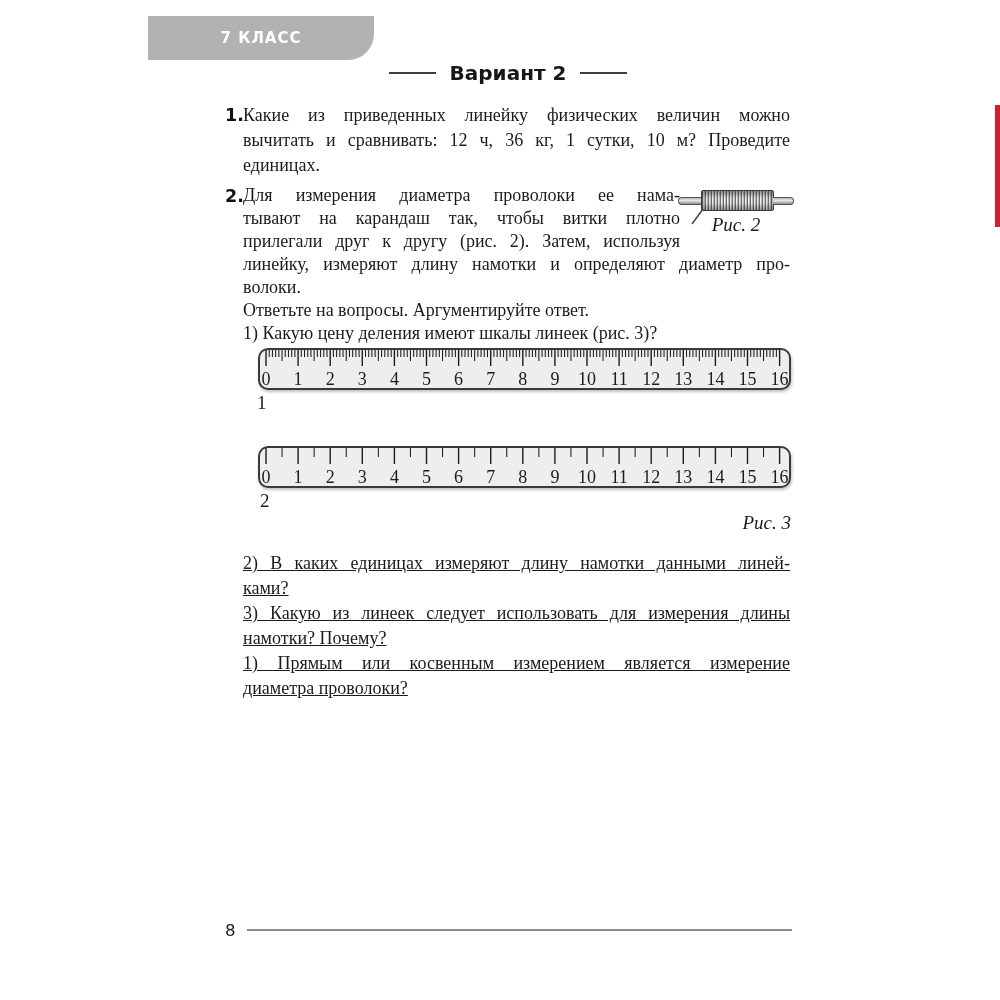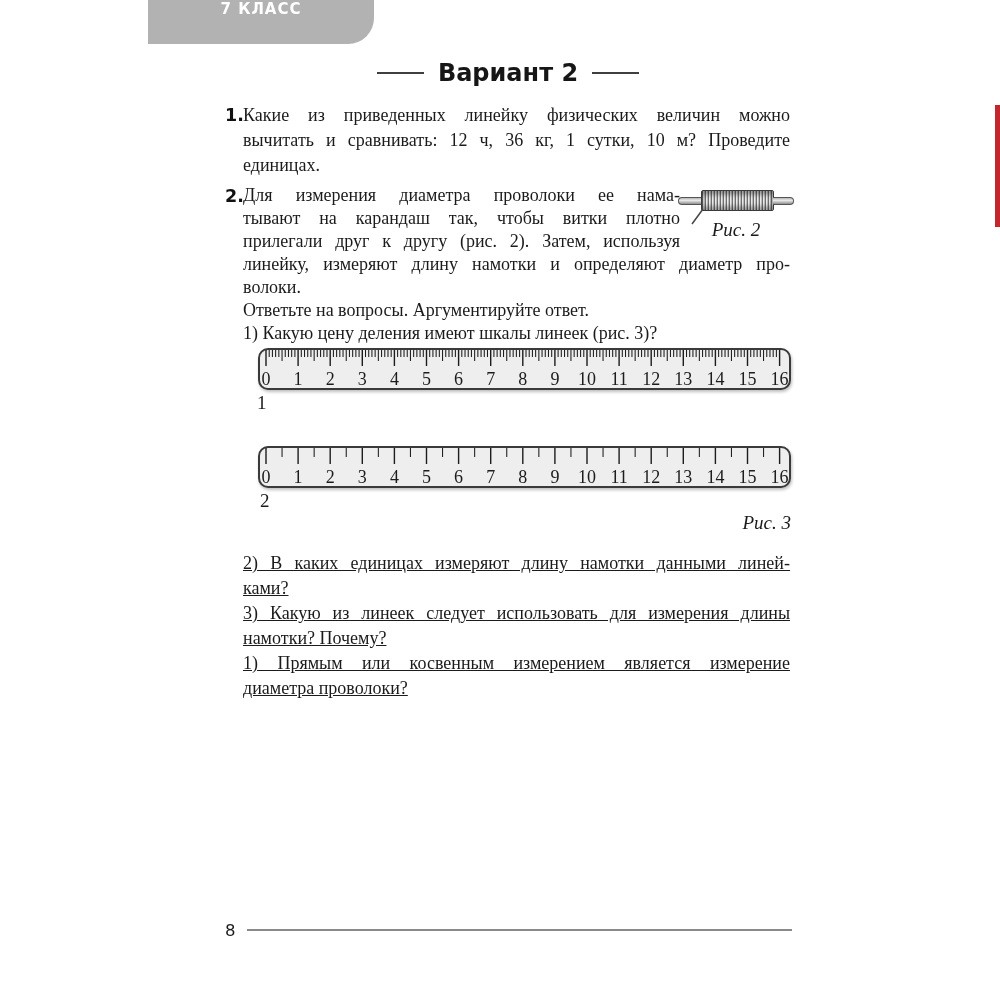--- a/index.html
+++ b/index.html
@@ -4,36 +4,36 @@
 <style>
   html,body { margin:0; padding:0; }
   body {
     width:1000px; height:1000px; background:#ffffff; position:relative;
     font-family:"Liberation Serif","DejaVu Serif",serif; color:#1b1b1b;
     overflow:hidden;
   }
 
   
   #class-tab {
-    position:absolute; left:148px; top:0; width:226px; height:44px;
+    position:absolute; left:148px; top:16px; width:226px; height:44px;
     background:#b2b2b2; border-radius:0 0 26px 0;
-    display:flex; justify-content:center;
+    display:flex; align-items:center; justify-content:center;
     color:#ffffff; font-family:"DejaVu Sans","Liberation Sans",sans-serif;
     font-weight:bold; font-size:15px; letter-spacing:1px;
   }
 
   
   #variant {
     position:absolute; left:225px; top:59px; width:566px; height:28px;
     display:flex; align-items:center; justify-content:center; gap:14px;
   }
   #variant .vline { width:47px; height:2px; background:#3f3f3f; }
   #variant .vtext {
     font-family:"DejaVu Sans","Liberation Sans",sans-serif;
-    font-size:24px; font-weight:bold; color:#161616;
+    font-size:20px; font-weight:bold; color:#161616;
   }
 
   
   .qblock { position:absolute; left:225px; width:566px; }
   #q1 { top:103px; }
   #q2 { top:184px; }
   #subq { top:551px;text-decoration:underline; }
   .qnum {
     position:absolute; left:0; top:0;
     font-family:"DejaVu Sans","Liberation Sans",sans-serif;
@@ -56,21 +56,21 @@
   .stub.left  { left:0;  width:25px; border-radius:4px 0 0 4px; border-right:none; }
   .stub.right { left:95px; width:21px; border-radius:0 4px 4px 0; border-left:none; }
   #coil {
     position:absolute; left:23px; top:3px; width:73px; height:21px;
     background:repeating-linear-gradient(90deg,#6f6f6f 0 1px,#ececec 1px 2px,#bdbdbd 2px 3px);
     border:1px solid #3a3a3a; border-radius:2px; box-sizing:border-box;
     box-shadow:inset 0 4px 4px rgba(0,0,0,.35), inset 0 -4px 4px rgba(0,0,0,.3);
   }
   #wire-tail { position:absolute; left:10px; top:21px; }
   .caption { font-style:italic; font-size:19px; color:#1b1b1b; }
-  #fig2 .caption { text-align:center; margin-top:5px; }
+  #fig2 .caption { text-align:center; }
 
   
   .ruler { position:absolute; left:258px; }
   #ruler-1 { top:348px; }
   #ruler-2 { top:446px; }
   .ruler svg { display:block; filter:drop-shadow(1px 2px 1.5px rgba(0,0,0,.25)); }
   .ruler-label { position:absolute; font-size:19px; color:#1b1b1b; }
   #ruler-label-1 { left:257px; top:392px; }
   #ruler-label-2 { left:260px; top:490px; }
   #fig3-caption { position:absolute; left:225px; top:512px; width:566px; text-align:right; }

